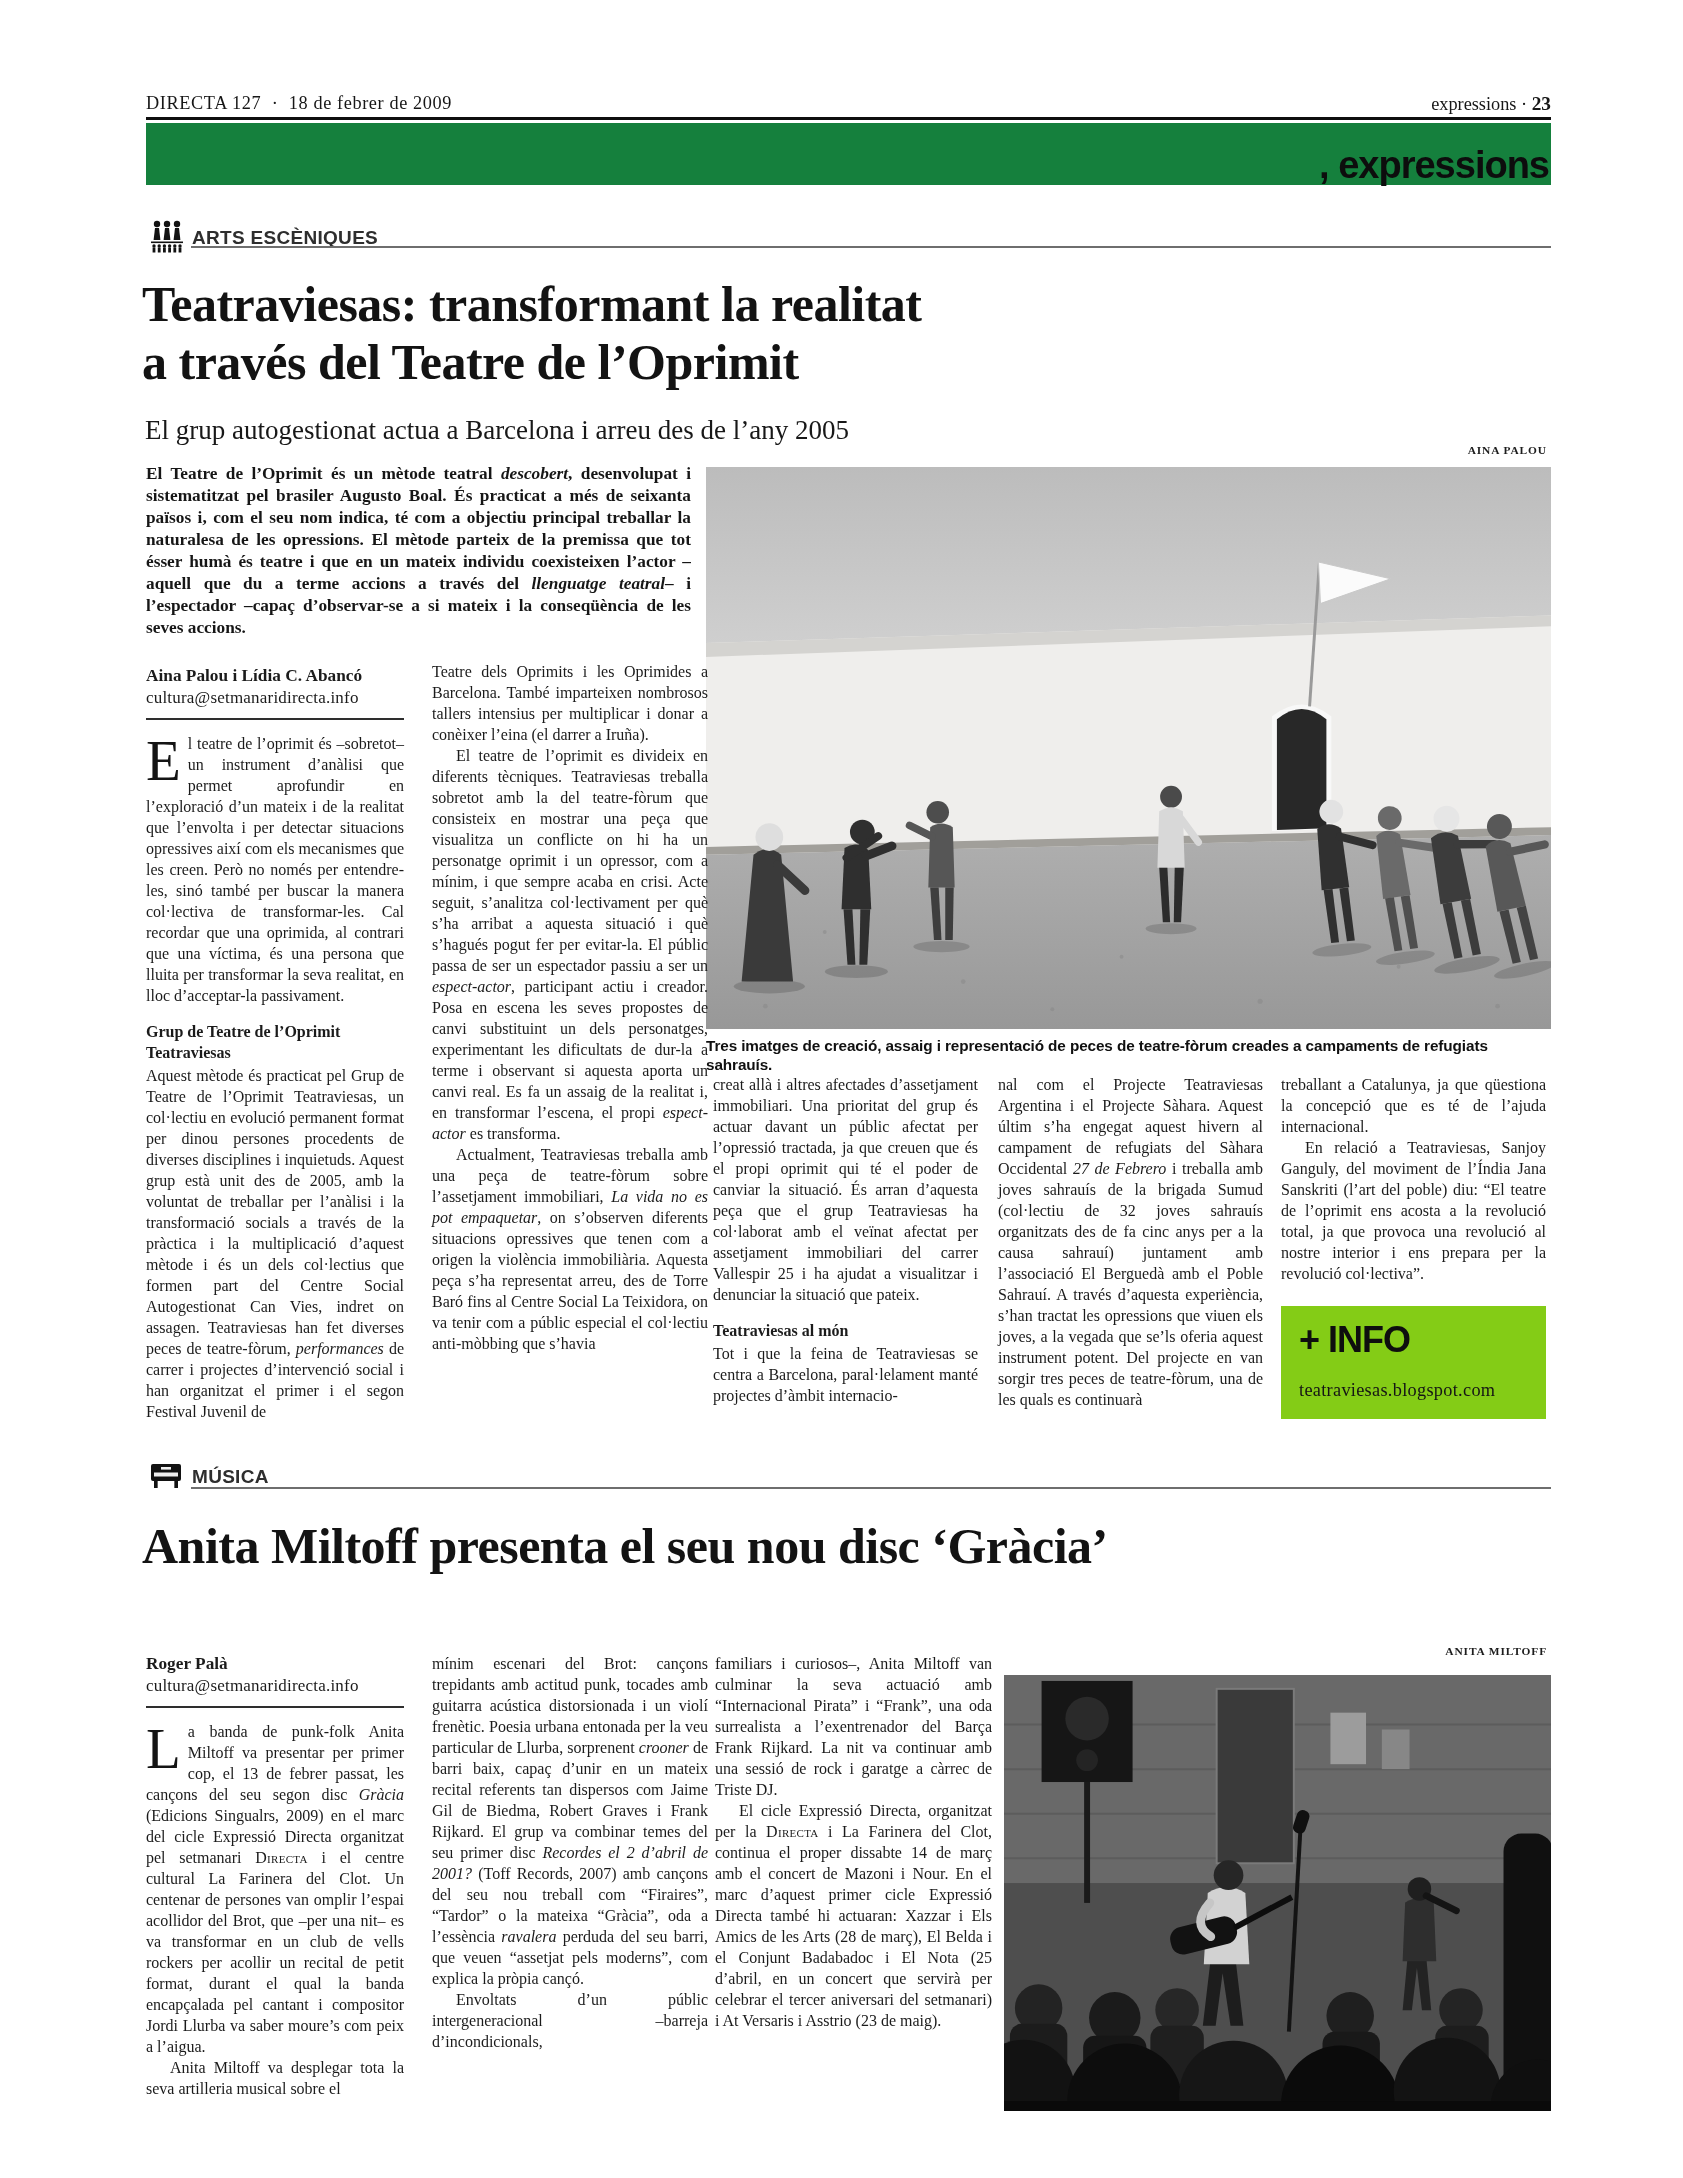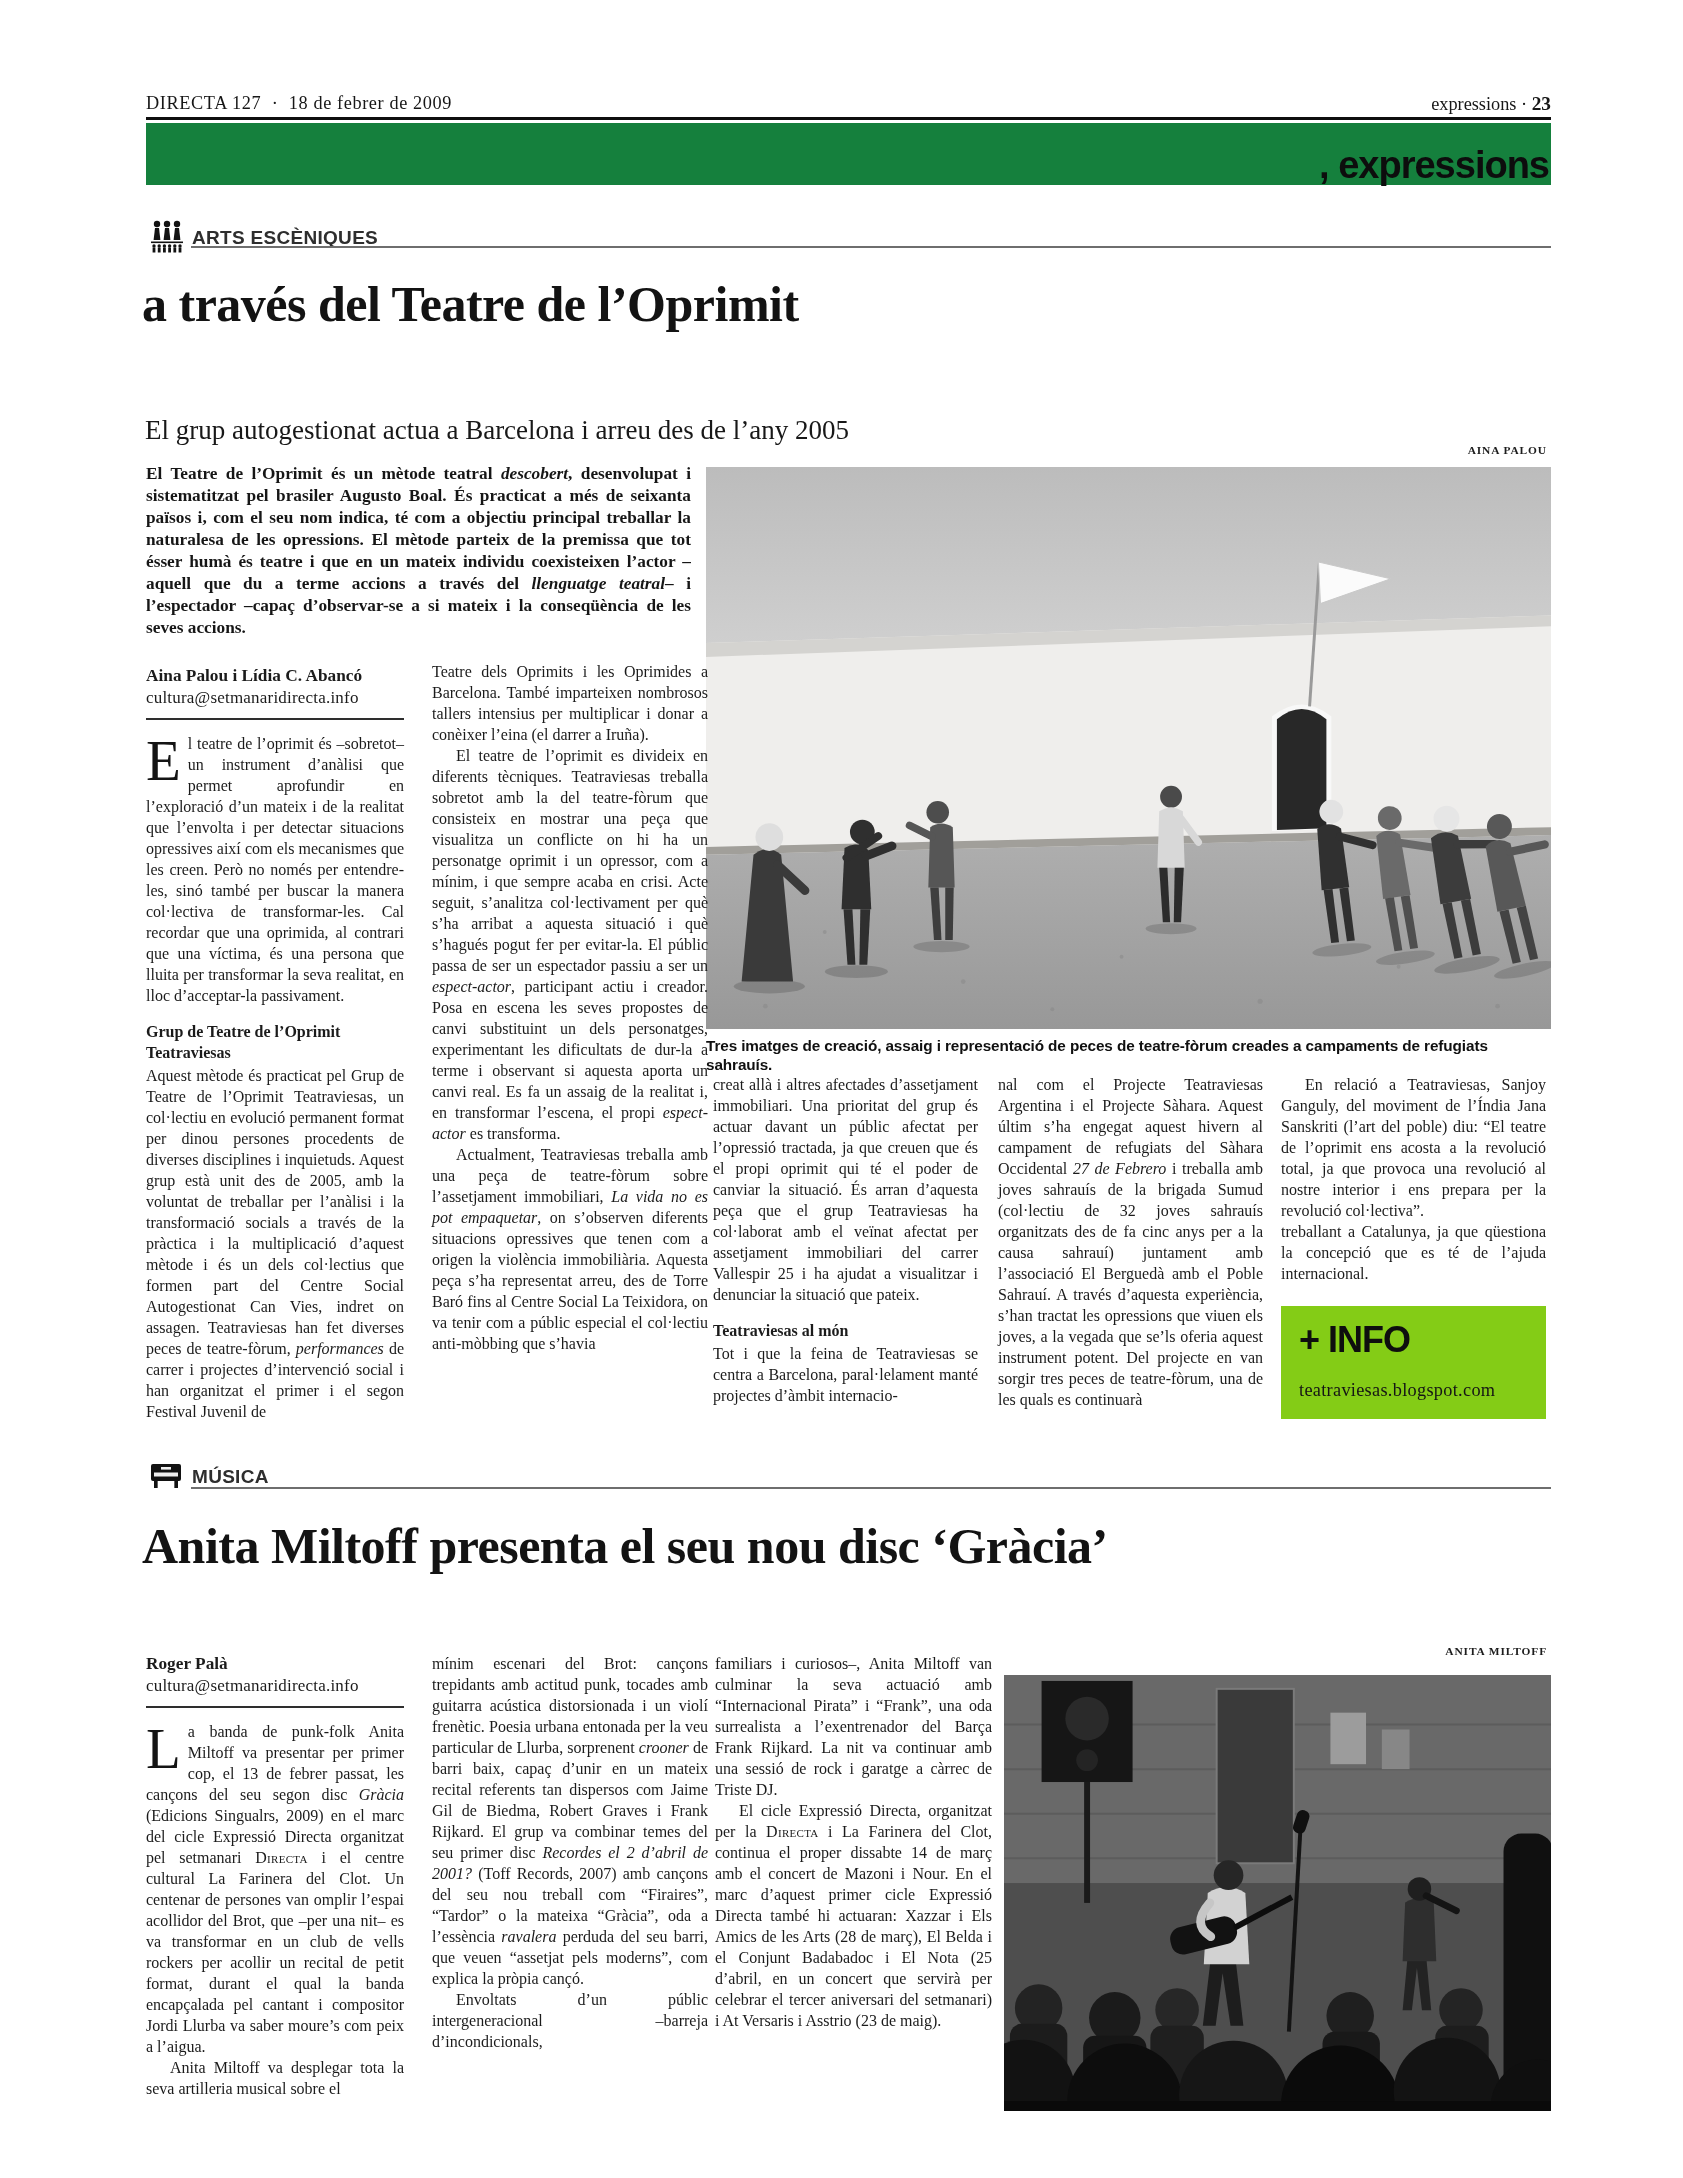--- a/index.html
+++ b/index.html
@@ -90,20 +90,21 @@
           <circle cx="30" cy="26" r="1.7"></circle>
             <rect x="28.6" y="27.5" width="2.8" height="5"></rect>
         </g>
       </g>
     </svg>
   </span>
   <span class="sec-label" style="top:228px">ARTS ESCÈNIQUES</span>
   <div class="sec-rule" style="top:246px"></div>
 
   <div class="headline" style="top:275px;width:1109px">
+    <span>Teatraviesas: transformant la realitat</span>
     <span>a través del Teatre de l’Oprimit</span>
   </div>
   <div class="standfirst" style="top:414px;width:990px">El grup autogestionat actua a Barcelona i arreu des de l’any 2005</div>
   <div class="credit" style="top:444px">AINA PALOU</div>
 
   <div class="lead">El Teatre de l’Oprimit és un mètode teatral <i>descobert</i>, desenvolupat i sistematitzat pel brasiler Augusto Boal. És practicat a més de seixanta països i, com el seu nom indica, té com a objectiu principal treballar la naturalesa de les opressions. El mètode parteix de la premissa que tot ésser humà és teatre i que en un mateix individu coexisteixen l’actor –aquell que du a terme accions a través del <i>llenguatge teatral</i>– i l’espectador –capaç d’observar-se a si mateix i la conseqüència de les seves accions.</div>
 
   <div class="photo" style="left:706px;top:467px;width:845px;height:562px">
     <svg width="845" height="562" viewBox="0 0 854 568" preserveAspectRatio="none">
       <defs>
@@ -239,22 +240,22 @@
         <p class="para cont">Tot i que la feina de Teatraviesas se centra a Barcelona, paral·lelament manté projectes d’àmbit internacio-</p>
       </div>
   </div>
   <div class="col" style="left:998px;top:1074px;width:265px">
     <div>
         <p class="para cont">nal com el Projecte Teatraviesas Argentina i el Projecte Sàhara. Aquest últim s’ha engegat aquest hivern al campament de refugiats del Sàhara Occidental <i>27 de Febrero</i> i treballa amb joves sahrauís de la brigada Sumud (col·lectiu de 32 joves sahrauís organitzats des de fa cinc anys per a la causa sahrauí) juntament amb l’associació El Berguedà amb el Poble Sahrauí. A través d’aquesta experiència, s’han tractat les opressions que viuen els joves, a la vegada que se’ls oferia aquest instrument potent. Del projecte en van sorgir tres peces de teatre-fòrum, una de les quals es continuarà</p>
       </div>
   </div>
   <div class="col" style="left:1281px;top:1074px;width:265px">
     <div>
+        <p class="para cont">treballant a Catalunya, ja que qüestiona la concepció que es té de l’ajuda internacional.</p>
         <p class="para indent">En relació a Teatraviesas, Sanjoy Ganguly, del moviment de l’Índia Jana Sanskriti (l’art del poble) diu: “El teatre de l’oprimit ens acosta a la revolució total, ja que provoca una revolució al nostre interior i ens prepara per la revolució col·lectiva”.</p>
-        <p class="para cont">treballant a Catalunya, ja que qüestiona la concepció que es té de l’ajuda internacional.</p>
       </div>
     <div class="info">
       <div class="info-title">+ INFO</div>
       <div class="info-url">teatraviesas.blogspot.com</div>
     </div>
   </div>
 
   <span class="sec-icon" style="top:1463px">
     <svg width="32" height="26" viewBox="0 0 32 26">
       <rect x="1" y="1" width="30" height="17" rx="2" fill="#121212"></rect>

